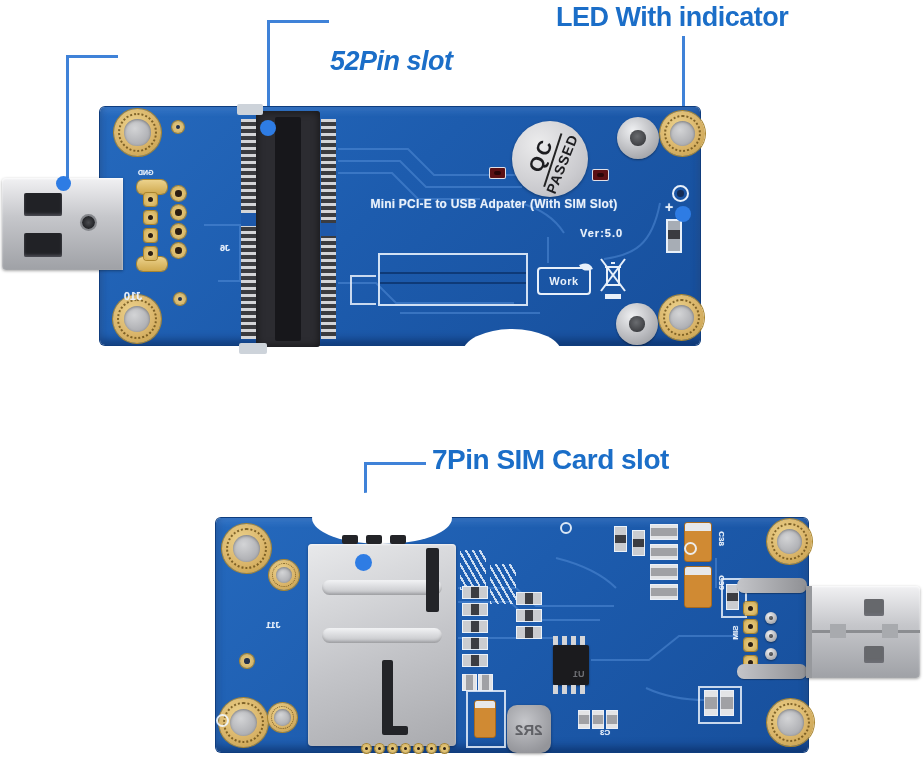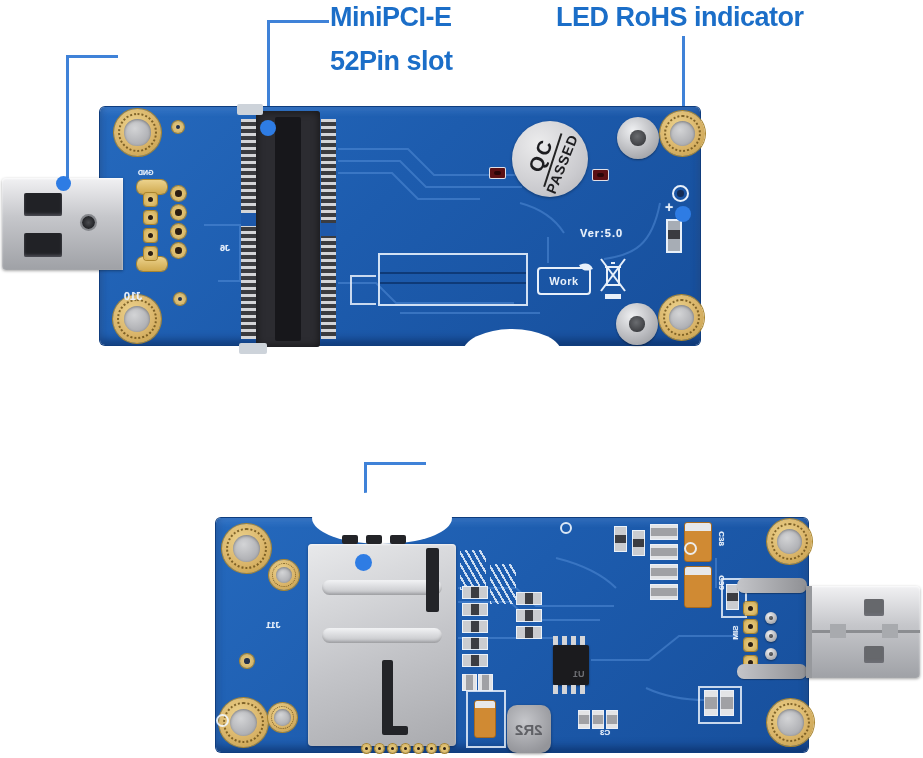--- a/index.html
+++ b/index.html
@@ -98,23 +98,23 @@
         background:repeating-linear-gradient(90deg,#d4d5d8 0 5px,transparent 5px 9px);}
   .ind{position:absolute;border-radius:10px;z-index:3;display:flex;align-items:center;justify-content:center;
        background:radial-gradient(circle at 40% 35%,#c6c7cb,#94959a 78%);box-shadow:0 1px 3px rgba(0,0,0,.4);
        color:#606166;font-weight:bold;font-size:15px;}
 </style>
 </head>
 <body>
 
 <div id="canvas">
 
-  <div class="lbl" style="left:330px;top:2px;">MiniPCI-E</div>
-  <div class="lbl" style="left:330px;top:46px;">52Pin slot</div>
-  <div class="lbl" style="left:556px;top:2px;">LED RoHS indicator</div>
+  <div class="lbl" style="left:330px;top:46px;font-style:italic;">52Pin slot</div>
+  <div class="lbl" style="left:556px;top:2px;">LED With indicator</div>
+  <div class="lbl" style="left:432px;top:444px;font-size:28px;">7Pin SIM Card slot</div>
 
   <div class="lead" style="left:66px;top:55px;width:52px;height:3px;"></div>
   <div class="lead" style="left:66px;top:55px;width:3px;height:128px;"></div>
   <div class="dot" style="left:56px;top:176px;width:15px;height:15px;"></div>
 
   <div class="lead" style="left:267px;top:20px;width:62px;height:3px;"></div>
   <div class="lead" style="left:267px;top:20px;width:3px;height:106px;"></div>
   <div class="dot" style="left:260px;top:120px;width:16px;height:16px;"></div>
 
   <div class="lead" style="left:682px;top:36px;width:3px;height:176px;"></div>
@@ -161,20 +161,21 @@
     <div class="qc" style="left:412px;top:14px;">
       <div class="qc-rot">
         <div class="qc-l1">QC</div>
         <div class="qc-div"></div>
         <div class="qc-l2">PASSED</div>
       </div>
     </div>
     <div class="ledc" style="left:389px;top:60px;width:15px;height:10px;"></div>
     <div class="ledc" style="left:492px;top:62px;width:15px;height:10px;"></div>
 
+    <div class="sk" style="left:243px;top:90px;width:302px;text-align:center;font-size:12px;letter-spacing:.2px;">Mini PCI-E to USB Adpater (With SIM Slot)</div>
     <div class="sk" style="left:480px;top:120px;font-size:11px;letter-spacing:1px;">Ver:5.0</div>
 
     <div class="led-pad" style="left:572px;top:78px;"></div>
     <div class="sk" style="left:565px;top:92px;font-size:14px;">+</div>
     <div class="led-body" style="left:566px;top:112px;"></div>
 
     <div class="fp" style="left:278px;top:146px;width:146px;height:49px;"></div>
     <div class="outline" style="left:250px;top:168px;width:24px;height:26px;border-right:none;"></div>
     <div class="rohs" style="left:437px;top:160px;width:50px;height:24px;">Work</div>
     <div class="leaf" style="left:480px;top:156px;"></div>

